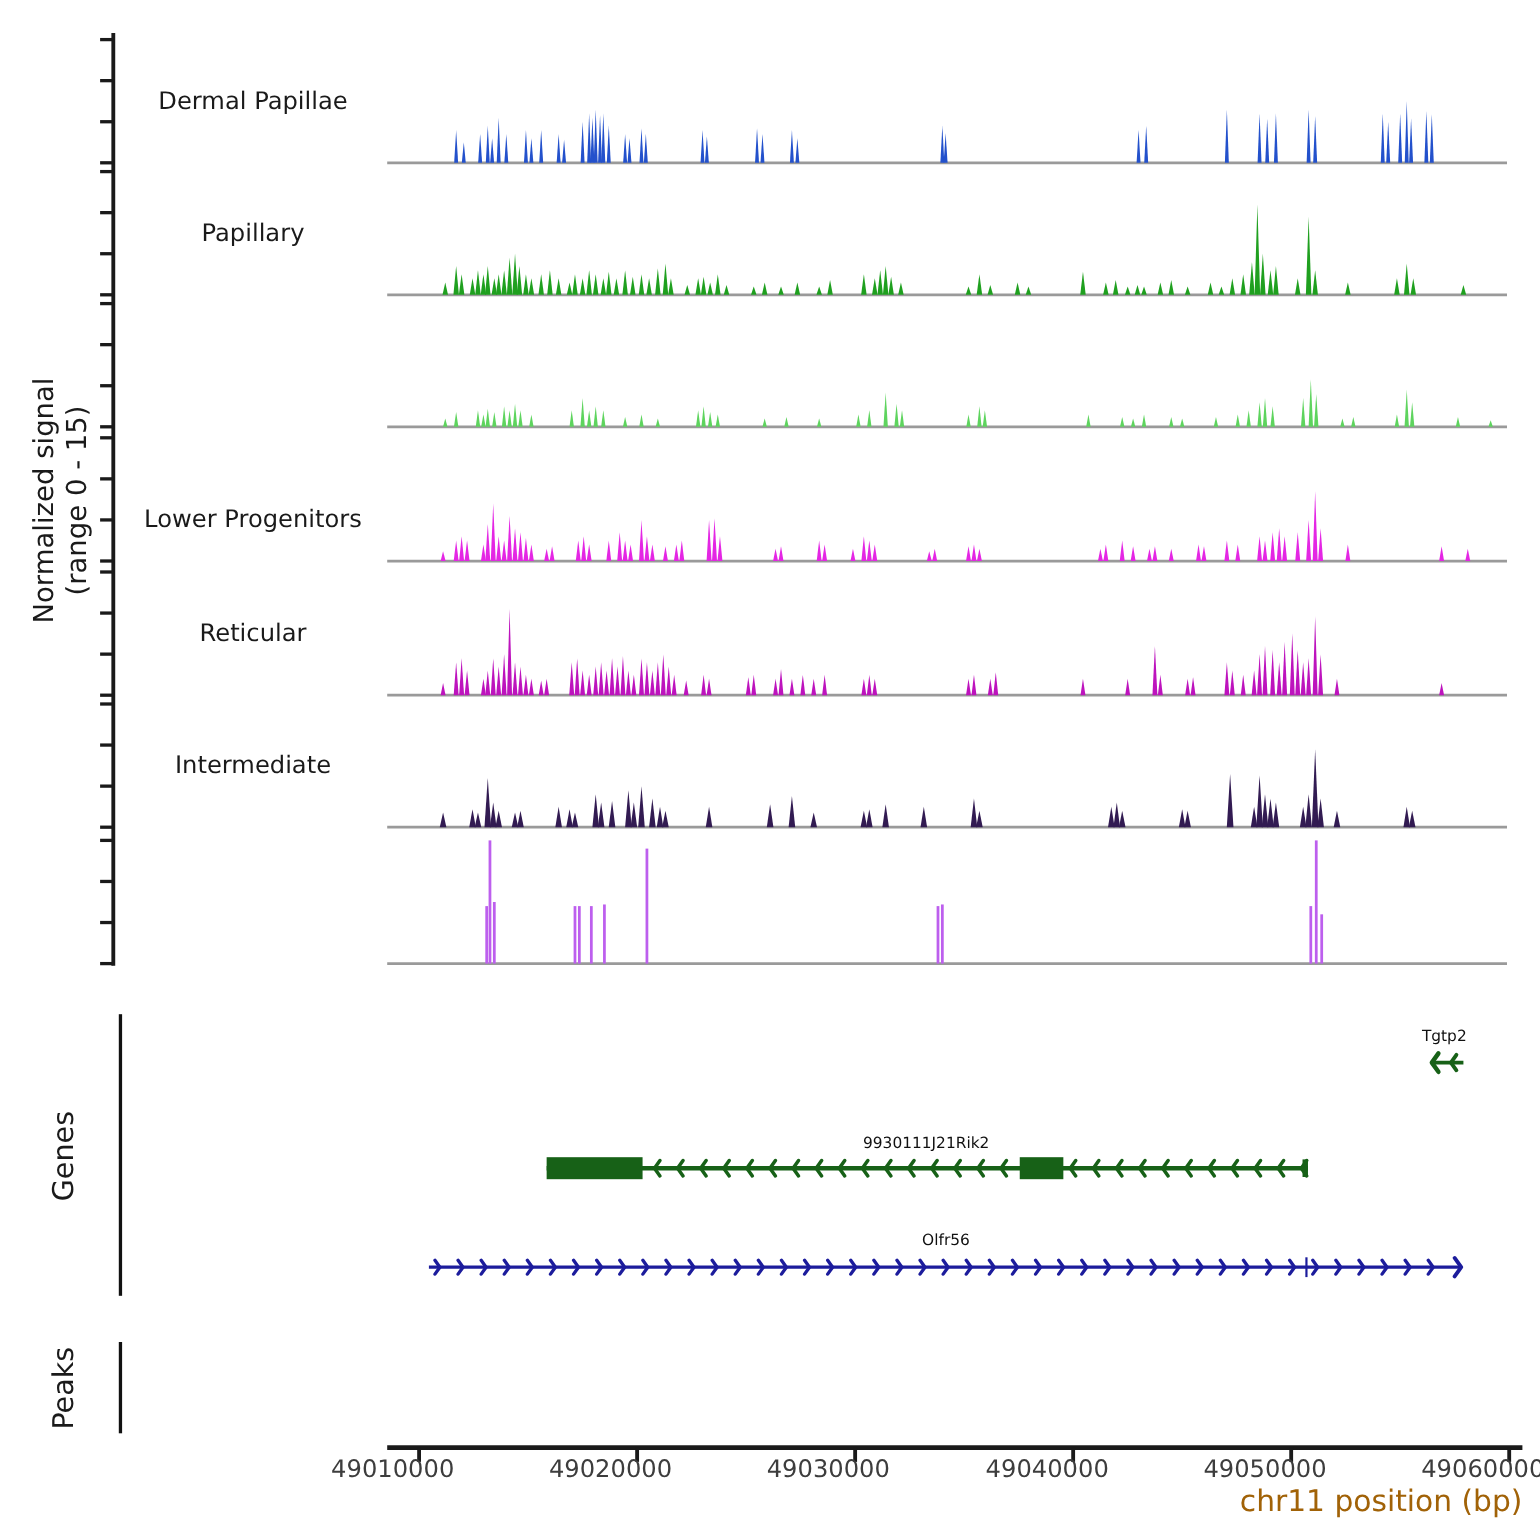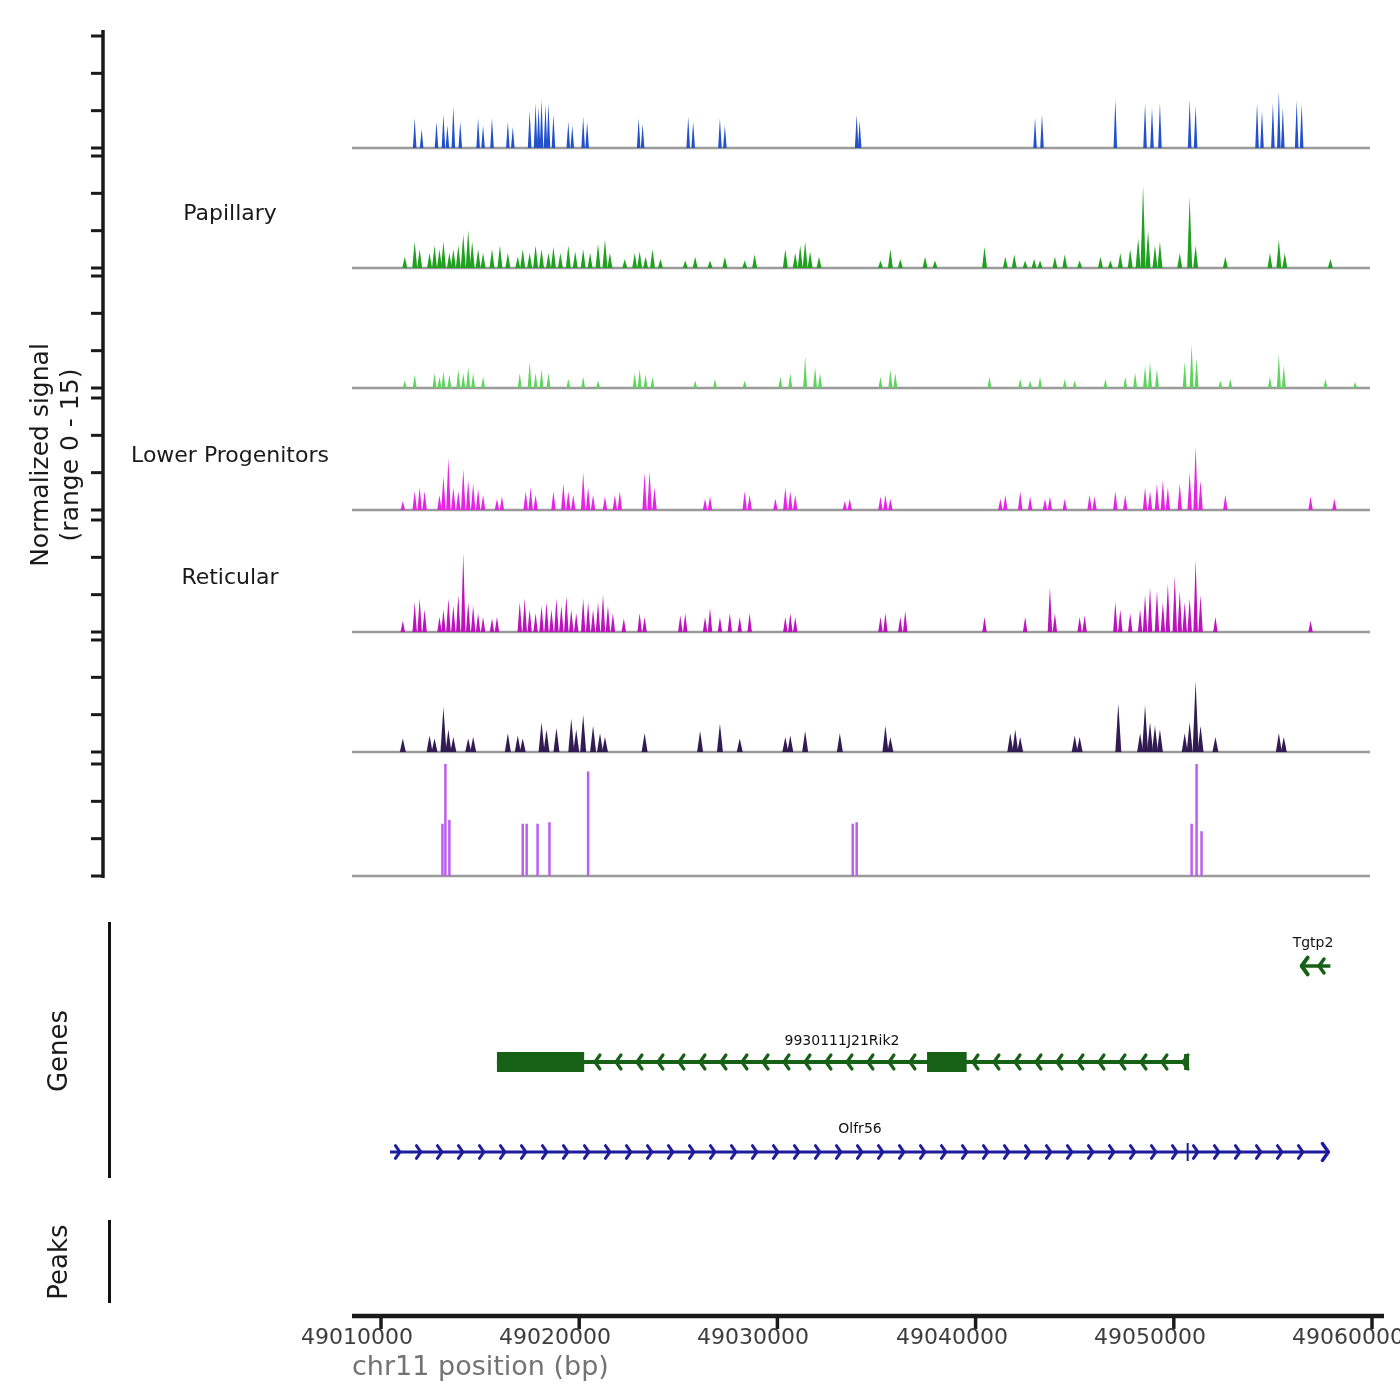--- a/index.html
+++ b/index.html
@@ -30,22 +30,22 @@
     white-space:nowrap;
   }
   #gene-label-tgtp2{ left:1253px; top:934px; width:120px; }
   #gene-label-rik2{ left:692px; top:1032px; width:300px; font-size:14px; }
   #gene-label-olfr56{ left:760px; top:1120px; width:200px; }
   .x-tick-label{
     position:absolute; top:1324px; width:160px; text-align:left;
     font-size:22px; color:#3d3d3d; white-space:nowrap;
   }
   #x-axis-title{
-    position:absolute; left:352px; top:1350px; width:1032px; text-align:left;
-    font-size:27px; color:#737373;
+    position:absolute; left:352px; top:1350px; width:1032px; text-align:right;
+    font-size:27px; color:#a16207;
   }
 </style>
 </head>
 <body>
 
 <div id="figure">
 
   <svg id="plot-svg" width="1400" height="1400">
       <g>
         <line x1="103" y1="30" x2="103" y2="878" stroke="#1a1a1a" stroke-width="3.5"></line>
@@ -584,23 +584,25 @@
         <line x1="1173.7999999999997" y1="1316" x2="1173.7999999999997" y2="1329" stroke="#1a1a1a" stroke-width="3.5"></line>
         <line x1="1372" y1="1316" x2="1372" y2="1329" stroke="#1a1a1a" stroke-width="3.5"></line>
       </g>
     </svg>
 
   <div id="y-axis-label" class="rot-label">
     <div>Normalized signal</div>
     <div>(range 0 - 15)</div>
   </div>
 
+  <div class="track-label" style="top:80px">Dermal Papillae</div>
   <div class="track-label" style="top:200px">Papillary</div>
-  <div class="track-label" style="top:442px">Lower Progenitors</div>
+  <div class="track-label" style="top:460px">Lower Progenitors</div>
   <div class="track-label" style="top:564px">Reticular</div>
+  <div class="track-label" style="top:684px">Intermediate</div>
 
   <div id="genes-label" class="rot-label">Genes</div>
   <div id="genes-side-bar" class="side-bar"></div>
   <div id="peaks-label" class="rot-label">Peaks</div>
   <div id="peaks-side-bar" class="side-bar"></div>
 
   <div id="gene-label-tgtp2" class="gene-label">Tgtp2</div>
   <div id="gene-label-rik2" class="gene-label">9930111J21Rik2</div>
   <div id="gene-label-olfr56" class="gene-label">Olfr56</div>
 

